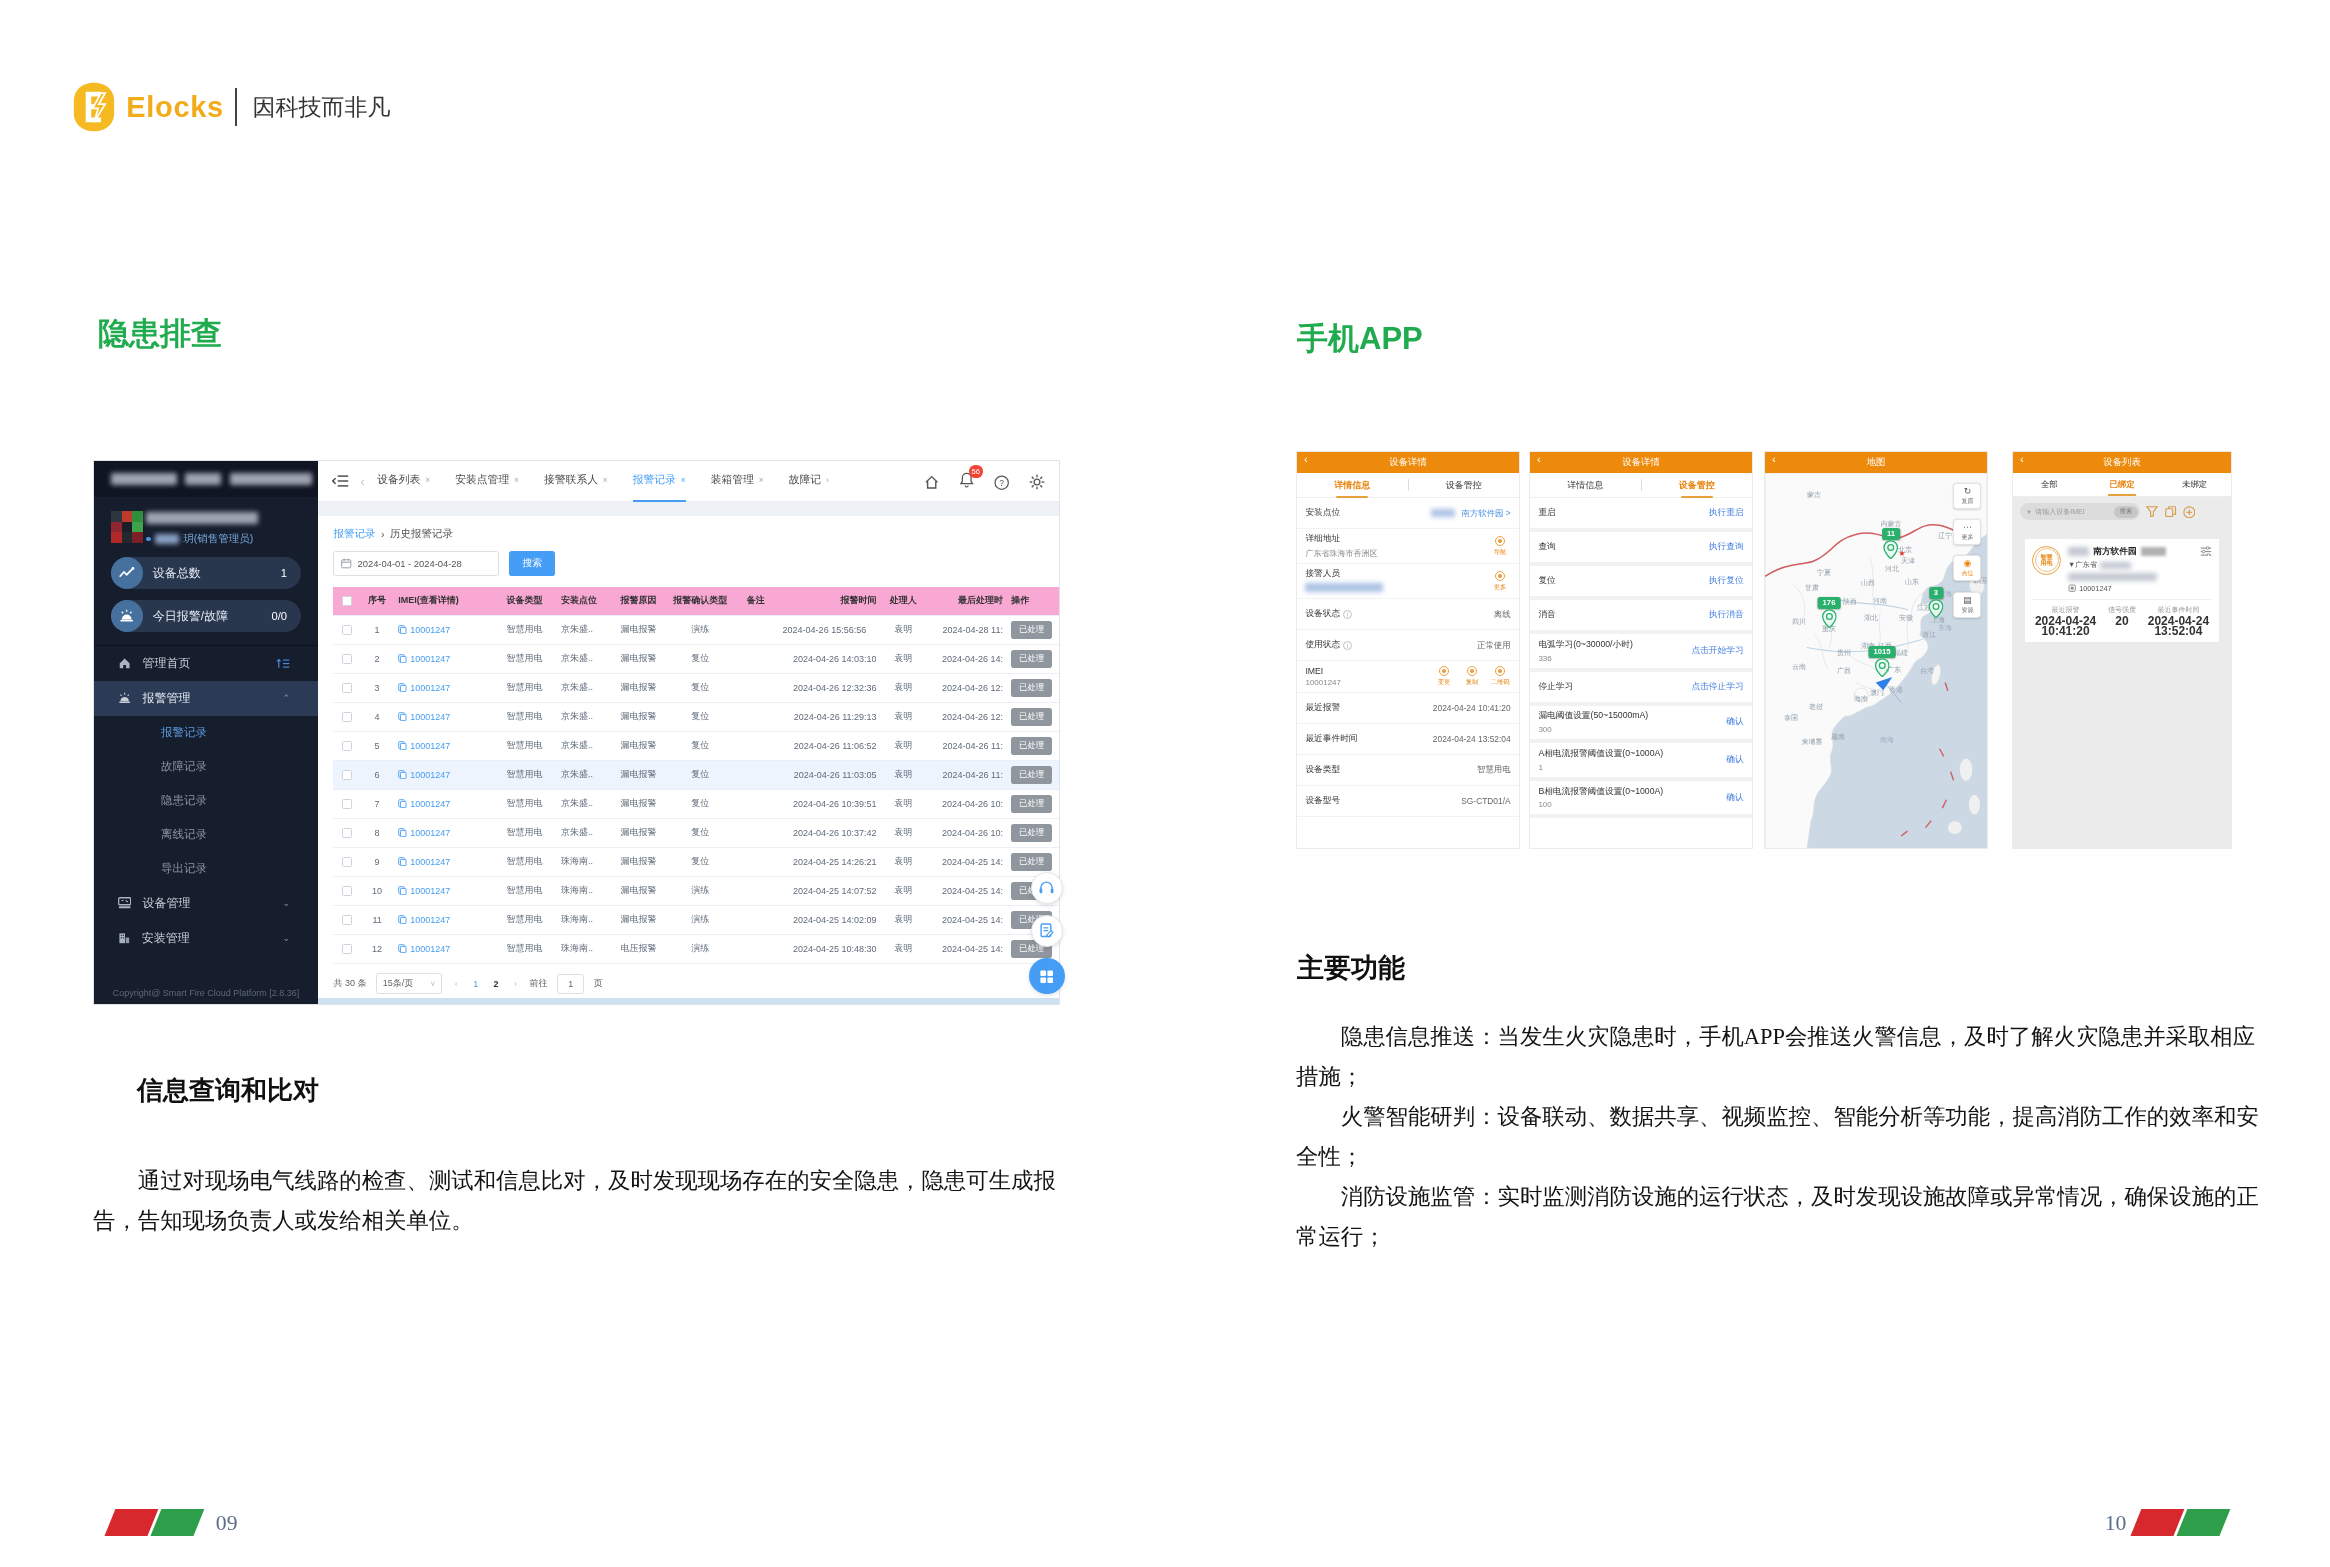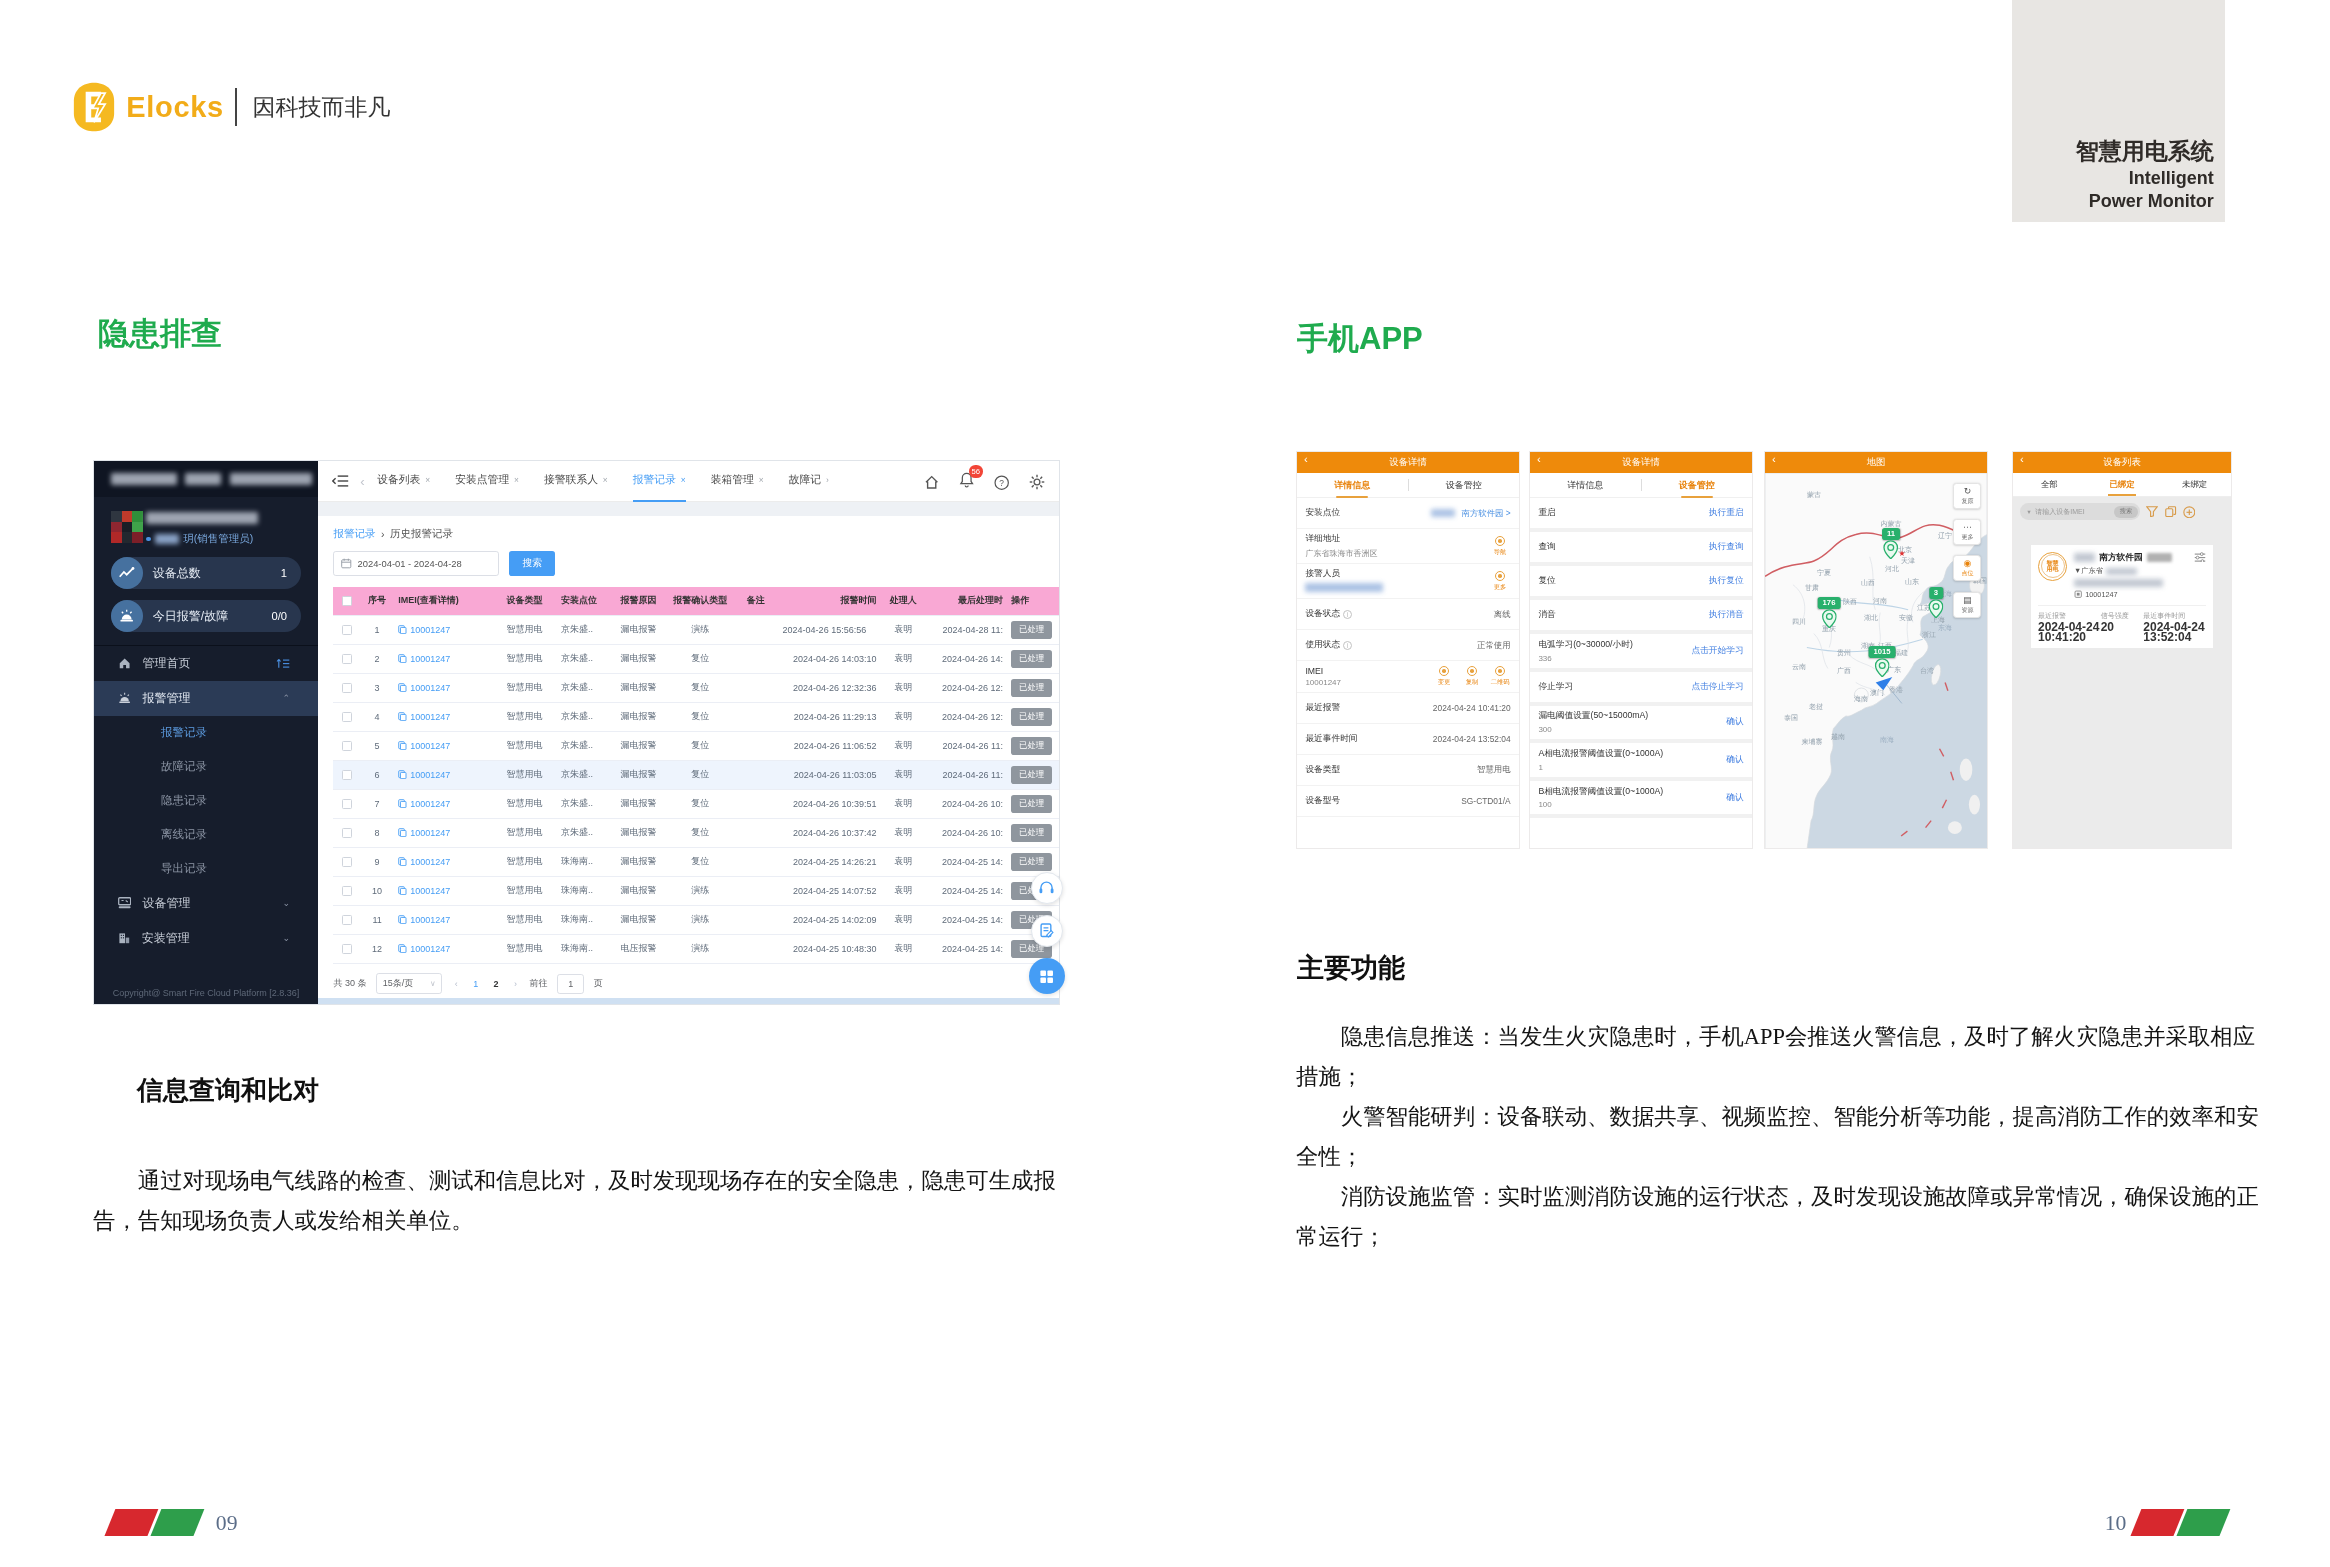--- a/index.html
+++ b/index.html
@@ -124,21 +124,21 @@
 
   .dl-tabs { height:24px; display:flex; align-items:center; background:#fff; border-bottom:0.7px solid #eee; flex:none; }
   .dl-tab { flex:1; text-align:center; font-size:8.4px; color:#333; position:relative; }
   .dl-tab.on { color:#e8830c; font-weight:bold; }
   .dl-tab.on::after { content:""; position:absolute; left:50%; transform:translateX(-50%); bottom:-5.6px; width:28px; height:2.1px; background:#e8a13c; }
   .dl-body { flex:1; background:#ebebeb; }
   .dl-search { display:flex; align-items:center; padding:6.3px 7px; gap:6.3px; }
   .dl-pill { width:120px; height:17px; border-radius:8.4px; background:#dcdcdc; display:flex; align-items:center; padding:0 2.1px 0 6.3px; gap:3.5px; }
   .dl-pill .ph-t { font-size:7px; color:#9a9a9a; flex:1; }
   .dl-pill .s-btn { background:#c7c7c7; border-radius:6.3px; font-size:6.3px; color:#777; padding:1.4px 5.6px; }
-  .dl-card { background:#fff; margin:18px; padding:7px 7px 5.6px; }
+  .dl-card { background:#fff; margin:12px; padding:7px 7px 5.6px;text-align:center; }
   .dl-card-top { display:flex; gap:7px; }
   .dev-badge { width:29px; height:29px; border:1px solid #e8a13c; border-radius:50%; display:flex; align-items:center; justify-content:center; flex:none; }
   .dev-badge-in { width:24px; height:24px; border:0.7px solid #edc289; border-radius:50%; display:flex; flex-direction:column; align-items:center; justify-content:center;
     font-size:6px; color:#e8830c; line-height:6.3px; font-weight:bold; }
   .dl-lines { flex:1; min-width:0; }
   .dl-title { display:flex; align-items:center; gap:4.2px; font-size:8.7px; font-weight:bold; color:#222; }
   .dl-badge-off { width:25px; height:9.8px; background:#9e9e9e; border-radius:1.4px; filter:blur(1.4px); opacity:.8; }
   .dl-line { font-size:7.3px; color:#555; margin-top:2.8px; display:flex; align-items:center; gap:2.8px; }
   .dl-stats { display:flex; margin-top:6.3px; border-top:0.7px solid #f0f0f0; padding-top:4.9px; }
   .dl-stat { flex:1; }
@@ -162,25 +162,20 @@
     <svg class="brand-icon" viewBox="0 0 60 72">
       <path d="M30 1 C45 1 59 10 59 27 L59 45 C59 62 45 71 30 71 C15 71 1 62 1 45 L1 27 C1 10 15 1 30 1 Z" fill="#f5b921"></path>
       <path d="M18 14 H40 V21 H26 V32 H38 V39 H26 V51 H40 V58 H18 Z" fill="#fff"></path>
       <path d="M40 16 L28 38 L36 38 L30 58 L46 32 L37 32 L46 16 Z" fill="#f5b921" stroke="#fff" stroke-width="2.5"></path>
     </svg>
     <span class="brand-text">Elocks</span>
     <span class="brand-divider"></span>
     <span class="brand-tagline">因科技而非凡</span>
   </div>
 
-  <div class="corner-box">
-    <div class="corner-cn">智慧用电系统</div>
-    <div class="corner-en">Intelligent</div>
-    <div class="corner-en">Power Monitor</div>
-  </div>
 
   <div class="page-title" style="left:98px; top:313px;">隐患排查</div>
 
   <div class="webui">
     <div class="sidebar">
       <div class="sb-top">
         <span class="redact" style="width:66px;height:12px;"></span>
         <span class="redact" style="width:36px;height:12px;"></span>
         <span class="redact" style="width:82px;height:12px;"></span>
       </div>

